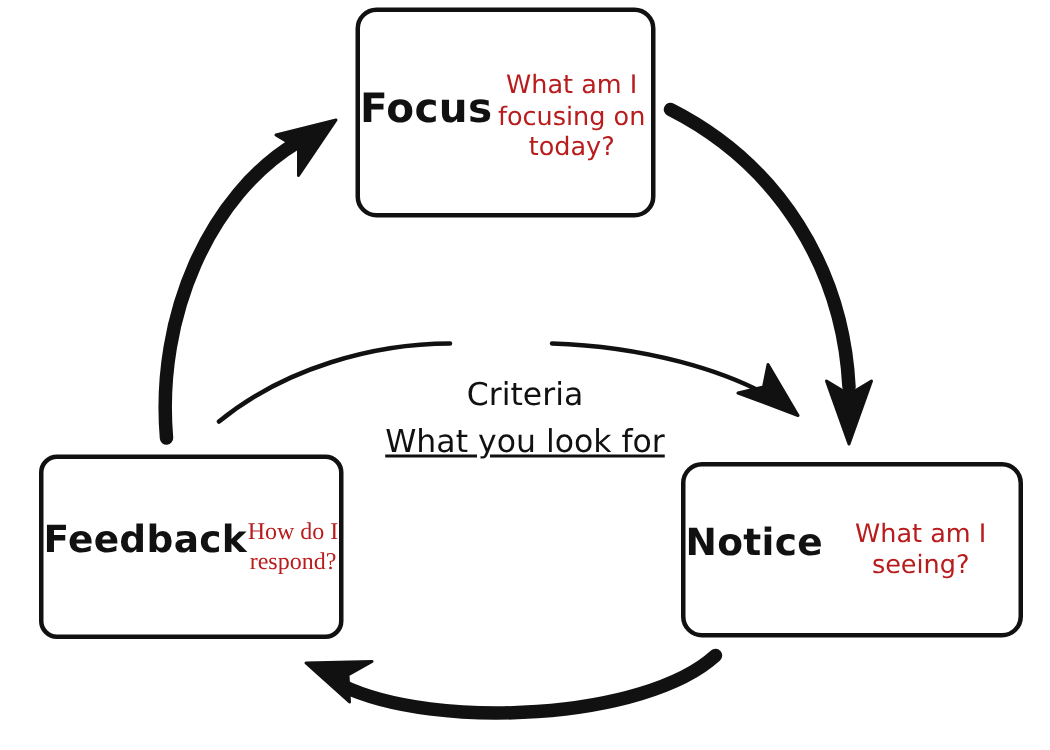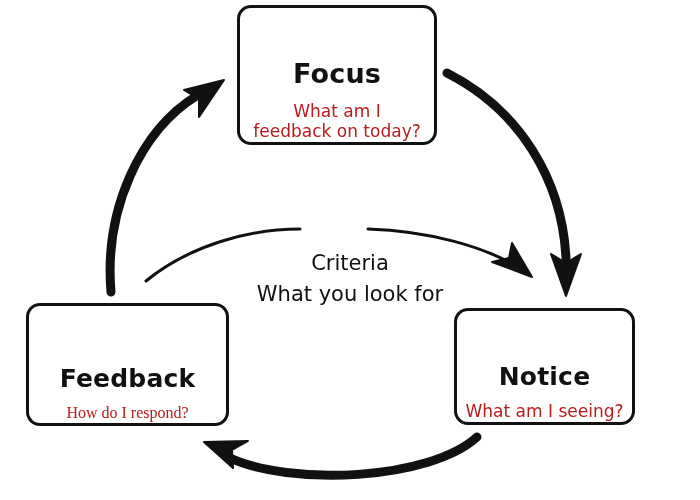--- a/index.html
+++ b/index.html
@@ -20,21 +20,21 @@
     width: 700px;
     height: 500px;
   }
   .node-box {
     position: absolute;
     box-sizing: border-box;
     background: #ffffff;
     border: 3px solid #111111;
     border-radius: 14px;
     display: flex;
-    flex-direction: column;
+    flex-direction: row;
     align-items: center;
     justify-content: flex-end;
     text-align: center;
     z-index: 3;
   }
   .node-title {
     font-weight: 700;
     color: #111111;
     letter-spacing: 0.2px;
   }
@@ -48,29 +48,29 @@
     left: 237px; top: 5px;
     width: 200px; height: 140px;
     padding-top: 6px;
   }
   #box-focus .node-title { font-size: 27px; margin-bottom: 12px; }
   #box-focus .node-sub   { font-size: 17px; }
 
   
   #box-notice {
     left: 454px; top: 308px;
-    width: 181px; height: 117px;
+    width: 228px; height: 117px;
   }
   #box-notice .node-title { font-size: 25px; margin-bottom: 10px; }
   #box-notice .node-sub   { font-size: 17px; }
 
   
   #box-feedback {
     left: 26px; top: 303px;
-    width: 203px; height: 123px;
+    width: 203px; height: 123px; border-radius: 12px;
   }
   #box-feedback .node-title { font-size: 25px; margin-bottom: 10px; }
   #box-feedback .node-sub   { font-size: 16px; font-family: Liberation Serif, serif; }
 
   
   #criteria-block {
     position: absolute;
     left: 175px;
     top: 220px;
     width: 350px;
@@ -85,21 +85,21 @@
     font-size: 21px;
     color: #111111;
     line-height: 1.1;
   }
   #criteria-desc {
     margin-top: 6px;
     font-size: 21px;
     color: #111111;
     line-height: 1.28;
   }
-  #criteria-desc .line { display: block; }
+  #criteria-desc .line { display: block; text-decoration: underline; }
 </style>
 </head>
 <body>
 
 <svg id="canvas" viewBox="0 0 700 500" xmlns="http://www.w3.org/2000/svg">
 
   <g>
     <path d="M 447 73 C 520 110 562 180 566 258" fill="none" stroke="#111111" stroke-width="9" stroke-linecap="round"></path>
     <path d="M 566 296 L 551 254 L 566 263 L 581 254 Z" fill="#111111" stroke="#111111" stroke-width="2" stroke-linejoin="round"></path>
   </g>
@@ -118,21 +118,21 @@
     <path d="M 146 281 C 190 245 250 229 300 229" fill="none" stroke="#111111" stroke-width="3" stroke-linecap="round"></path>
     <path d="M 368 229 C 430 231 484 247 516 266" fill="none" stroke="#111111" stroke-width="3" stroke-linecap="round"></path>
     <path d="M 532 277 L 492 262 L 509 258 L 512 243 Z" fill="#111111" stroke="#111111" stroke-width="2" stroke-linejoin="round"></path>
   </g>
 </svg>
 
 <div class="node-box" id="box-focus">
   <div class="node-title">Focus</div>
   <div class="node-sub">
     <span>What am I</span><br>
-    <span>feedback on today?</span>
+    <span>focusing on today?</span>
   </div>
 </div>
 
 <div class="node-box" id="box-notice">
   <div class="node-title">Notice</div>
   <div class="node-sub">What am I seeing?</div>
 </div>
 
 <div class="node-box" id="box-feedback">
   <div class="node-title">Feedback</div>

